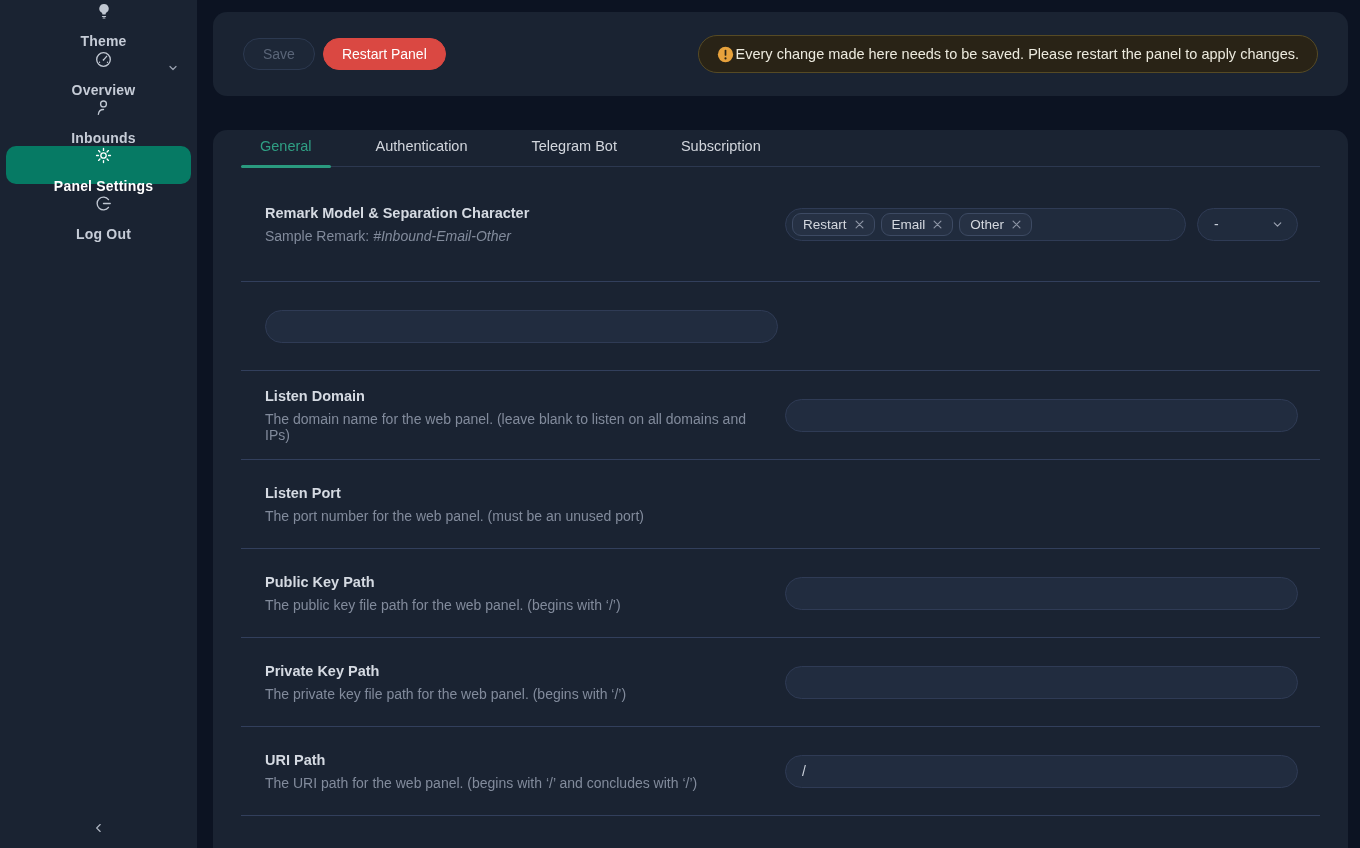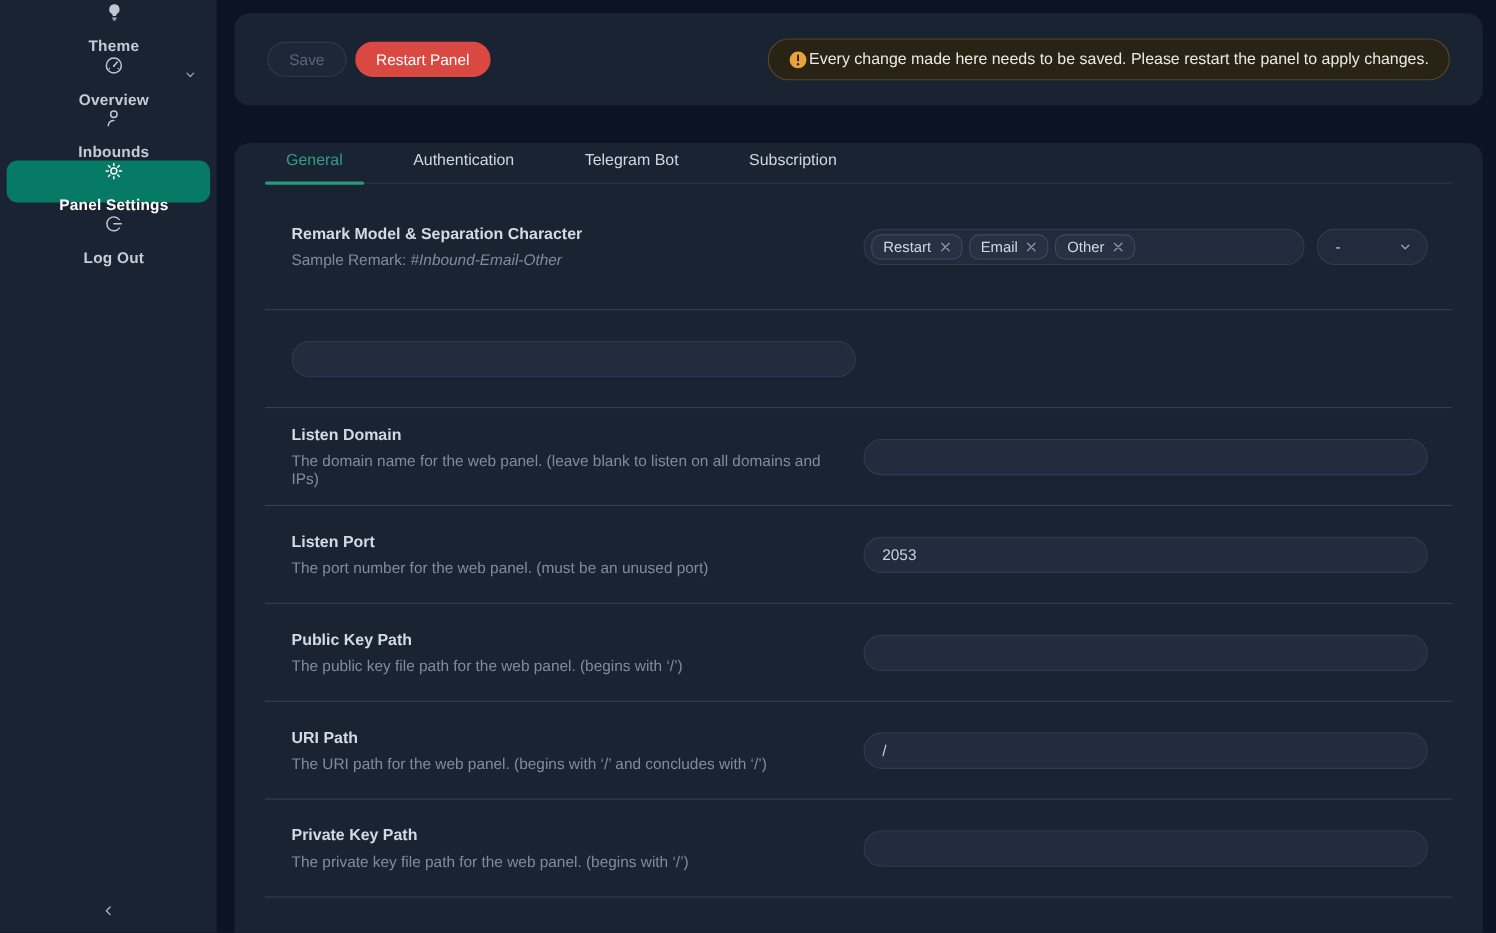--- a/index.html
+++ b/index.html
@@ -274,49 +274,46 @@
       <div class="control">
         <input class="text-input" type="text" value="" style="">
       </div>
     </div>
 
     <div class="row">
       <div class="row-label">
         <div class="row-title">Listen Port</div>
         <div class="row-desc">The port number for the web panel. (must be an unused port)</div>
       </div>
-      <div class="control">
-        <input class="text-input" type="text" value="2053" style="">
-      </div>
     </div>
 
     <div class="row">
       <div class="row-label">
         <div class="row-title">Public Key Path</div>
         <div class="row-desc">The public key file path for the web panel. (begins with ‘/’)</div>
       </div>
       <div class="control">
         <input class="text-input" type="text" value="" style="">
       </div>
     </div>
 
     <div class="row">
       <div class="row-label">
+        <div class="row-title">Private Key Path</div>
+        <div class="row-desc">The private key file path for the web panel. (begins with ‘/’)</div>
+      </div>
+      <div class="control">
+        <input class="text-input" type="text" value="" style="">
+      </div>
+    </div>
+
+    <div class="row">
+      <div class="row-label">
         <div class="row-title">URI Path</div>
         <div class="row-desc">The URI path for the web panel. (begins with ‘/’ and concludes with ‘/’)</div>
       </div>
       <div class="control">
         <input class="text-input" type="text" value="/" style="">
       </div>
     </div>
 
-    <div class="row">
-      <div class="row-label">
-        <div class="row-title">Private Key Path</div>
-        <div class="row-desc">The private key file path for the web panel. (begins with ‘/’)</div>
-      </div>
-      <div class="control">
-        <input class="text-input" type="text" value="" style="">
-      </div>
-    </div>
-
   </section>
 </main>
 
 </body></html>

